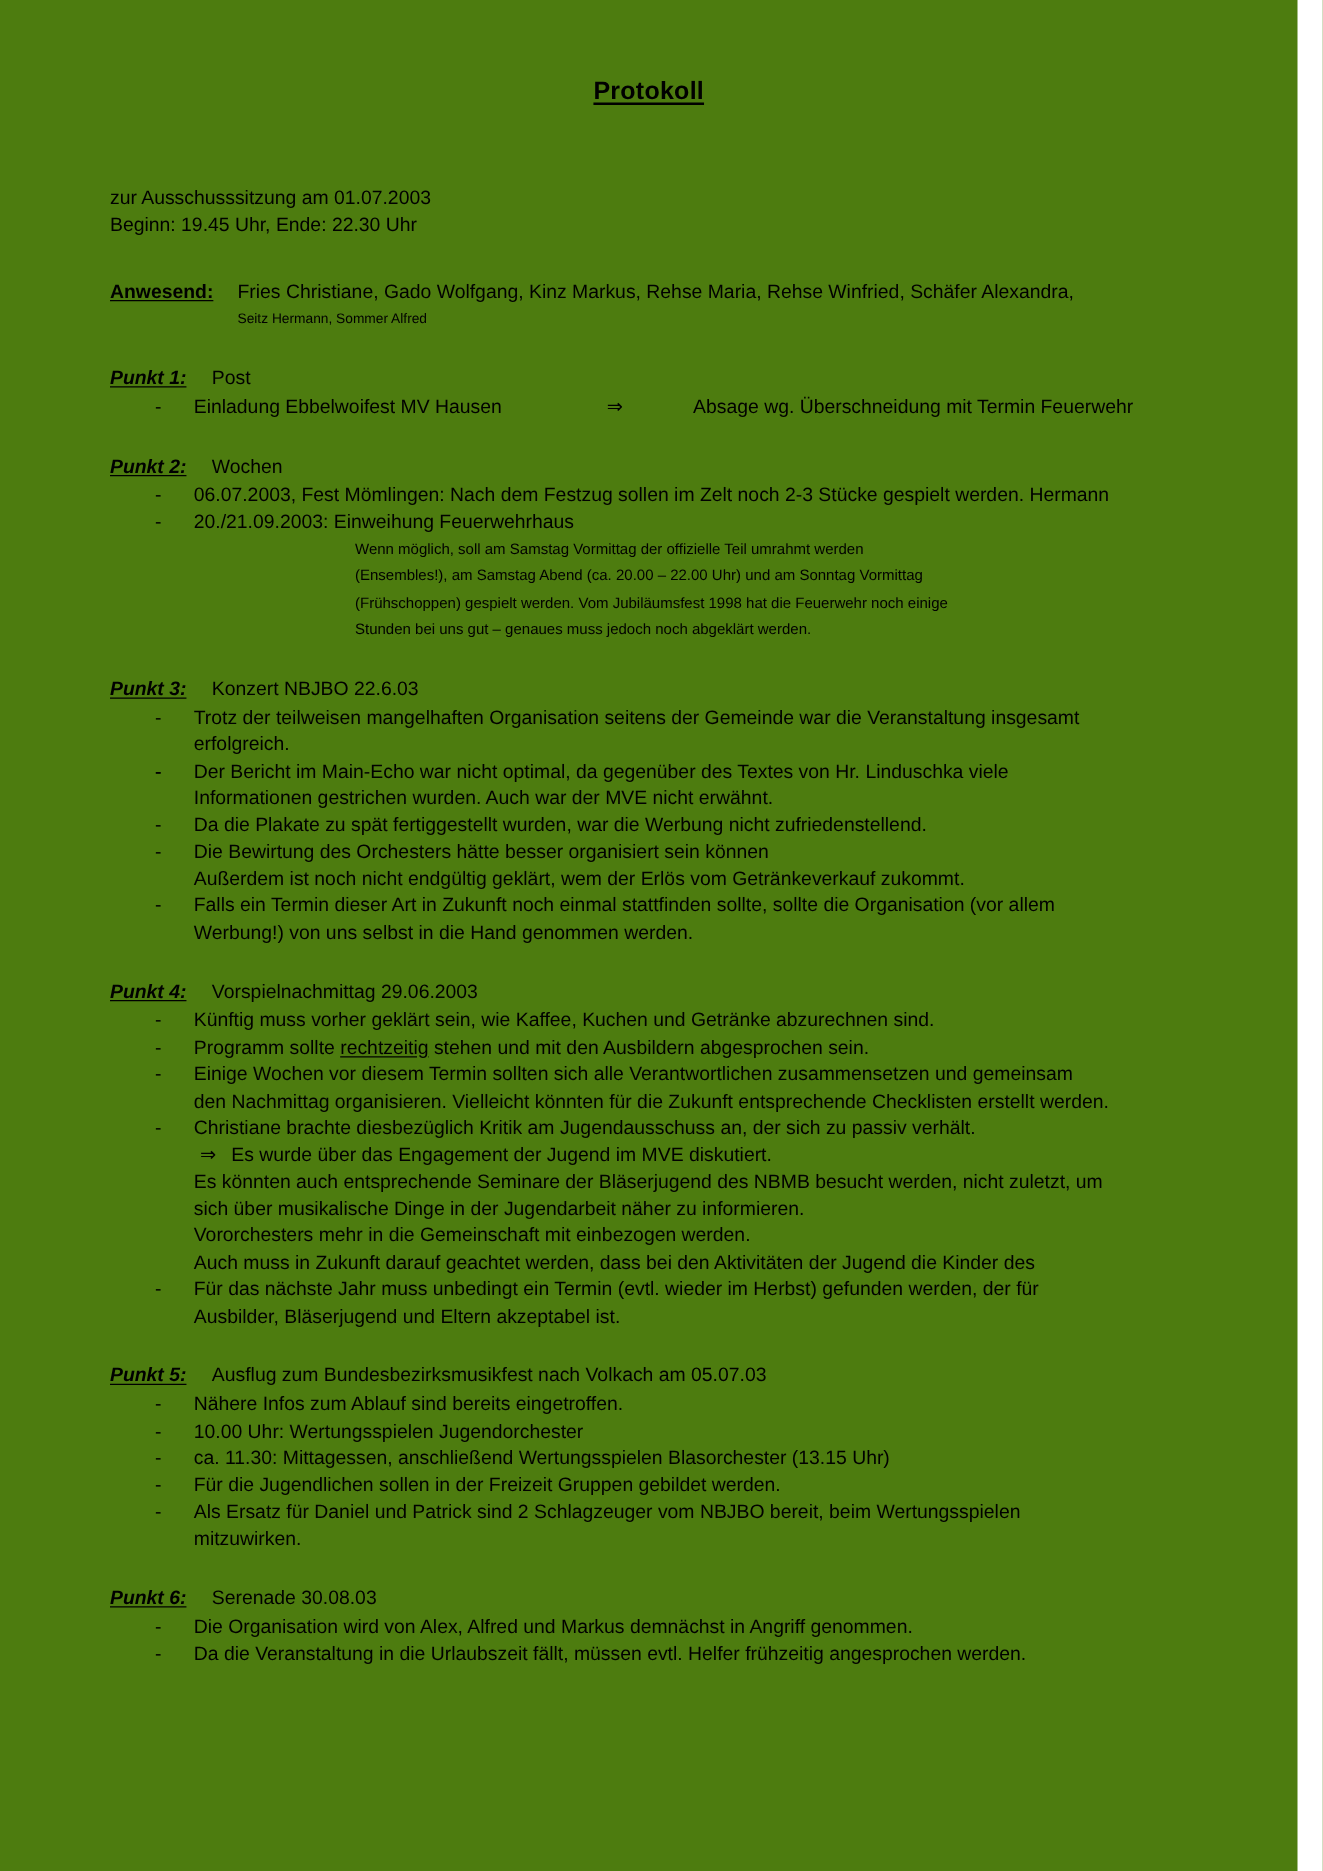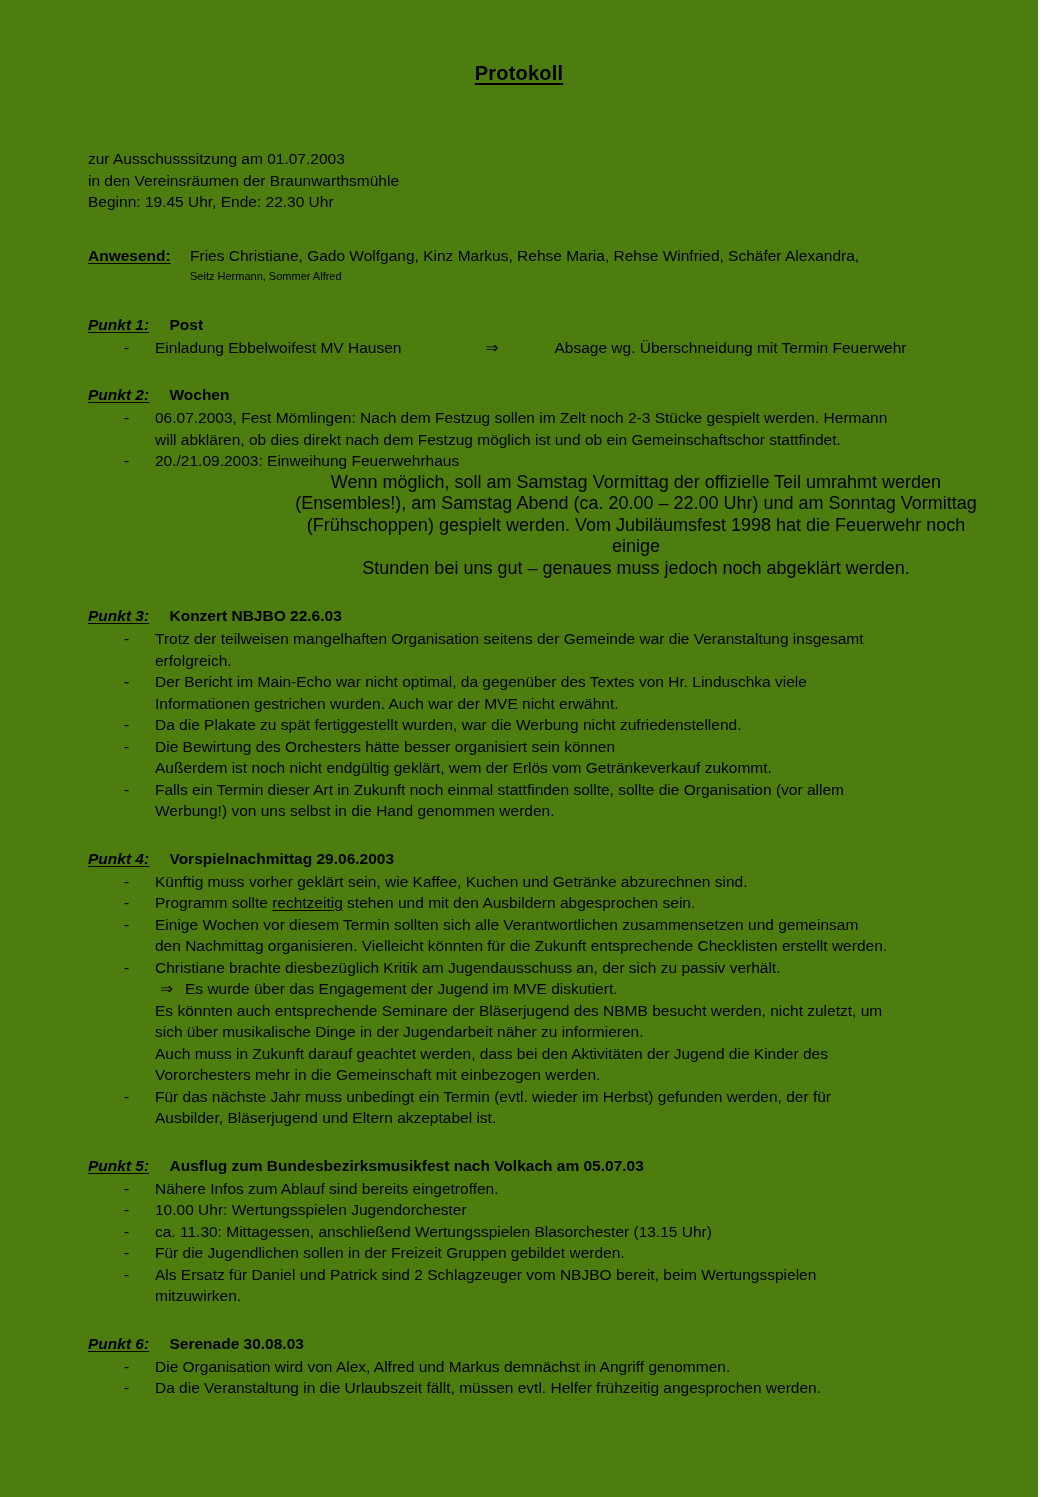--- a/index.html
+++ b/index.html
@@ -74,21 +74,21 @@
     font-weight: bold;
     margin-bottom: 1px;
   }
   .sec-head .punkt {
     font-style: italic;
     text-decoration: underline;
     text-underline-offset: 2px;
     font-weight: bold;
   }
   .sec-head .sec-title {
-    font-weight: bold;
+    font-weight: normal;
     font-style: normal;
     padding-left: 16px;
   }
 
   
   .bullet {
     position: relative;
     padding-left: 67px;
     font-size: 15.5px;
     line-height: 21.5px;
@@ -98,23 +98,22 @@
     left: 36px;
     top: 0;
   }
   .cont {
     padding-left: 67px;
     font-size: 15.5px;
     line-height: 21.5px;
   }
   .deep {
     padding-left: 196px;
-    font-size: 18px;
-    line-height: 21.5px;
-    text-align: center;
+    font-size: 12px;
+    line-height: 21.5px;
   }
   .arrow-line {
     position: relative;
     padding-left: 97px;
     font-size: 15.5px;
     line-height: 21.5px;
   }
   .arrow-line .arr {
     position: absolute;
     left: 72px;
@@ -131,21 +130,20 @@
 <body>
 
 <div class="page">
 
   <h1 class="doc-title">Protokoll</h1>
 
   <div class="body-area">
 
     <div class="meta-block">
       <div class="line">zur Ausschusssitzung am 01.07.2003</div>
-      <div class="line">in den Vereinsräumen der Braunwarthsmühle</div>
       <div class="line">Beginn: 19.45 Uhr, Ende: 22.30 Uhr</div>
     </div>
 
     <div class="gap-lg"></div>
 
     <div class="attend">
       <span class="attend-label">Anwesend:</span>
       <span class="attend-names">Fries Christiane, Gado Wolfgang, Kinz Markus, Rehse Maria, Rehse Winfried, Schäfer Alexandra,</span>
     </div>
     <div class="attend-cont">Seitz Hermann, Sommer Alfred</div>
@@ -163,21 +161,20 @@
 
     <div class="gap-md"></div>
 
     <div class="section">
       <div class="sec-head">
         <span class="punkt">Punkt 2:</span><span> </span><span class="sec-title">Wochen</span>
       </div>
       <div class="bullet">
         <span class="dash">-</span><span>06.07.2003, Fest Mömlingen: Nach dem Festzug sollen im Zelt noch 2-3 Stücke gespielt werden. Hermann</span>
       </div>
-      <div class="cont">will abklären, ob dies direkt nach dem Festzug möglich ist und ob ein Gemeinschaftschor stattfindet.</div>
       <div class="bullet">
         <span class="dash">-</span><span>20./21.09.2003: Einweihung Feuerwehrhaus</span>
       </div>
       <div class="deep">Wenn möglich, soll am Samstag Vormittag der offizielle Teil umrahmt werden</div>
       <div class="deep">(Ensembles!), am Samstag Abend (ca. 20.00 – 22.00 Uhr) und am Sonntag Vormittag</div>
       <div class="deep">(Frühschoppen) gespielt werden. Vom Jubiläumsfest 1998 hat die Feuerwehr noch einige</div>
       <div class="deep">Stunden bei uns gut – genaues muss jedoch noch abgeklärt werden.</div>
     </div>
 
     <div class="gap-md"></div>
@@ -227,22 +224,22 @@
       </div>
       <div class="cont">den Nachmittag organisieren. Vielleicht könnten für die Zukunft entsprechende Checklisten erstellt werden.</div>
       <div class="bullet">
         <span class="dash">-</span><span>Christiane brachte diesbezüglich Kritik am Jugendausschuss an, der sich zu passiv verhält.</span>
       </div>
       <div class="arrow-line">
         <span class="arr">⇒</span><span>Es wurde über das Engagement der Jugend im MVE diskutiert.</span>
       </div>
       <div class="cont">Es könnten auch entsprechende Seminare der Bläserjugend des NBMB besucht werden, nicht zuletzt, um</div>
       <div class="cont">sich über musikalische Dinge in der Jugendarbeit näher zu informieren.</div>
+      <div class="cont">Vororchesters mehr in die Gemeinschaft mit einbezogen werden.</div>
       <div class="cont">Auch muss in Zukunft darauf geachtet werden, dass bei den Aktivitäten der Jugend die Kinder des</div>
-      <div class="cont">Vororchesters mehr in die Gemeinschaft mit einbezogen werden.</div>
       <div class="bullet">
         <span class="dash">-</span><span>Für das nächste Jahr muss unbedingt ein Termin (evtl. wieder im Herbst) gefunden werden, der für</span>
       </div>
       <div class="cont">Ausbilder, Bläserjugend und Eltern akzeptabel ist.</div>
     </div>
 
     <div class="gap-md"></div>
 
     <div class="section">
       <div class="sec-head">

